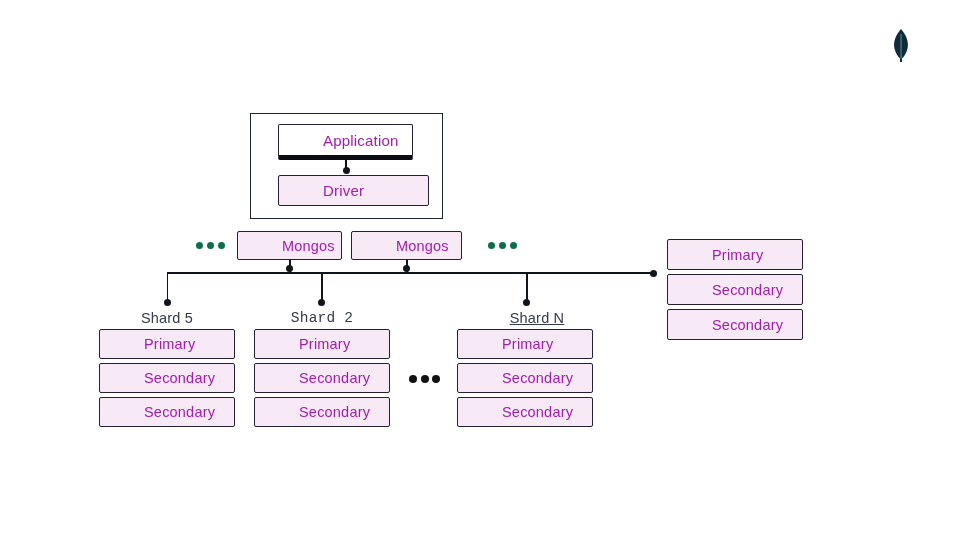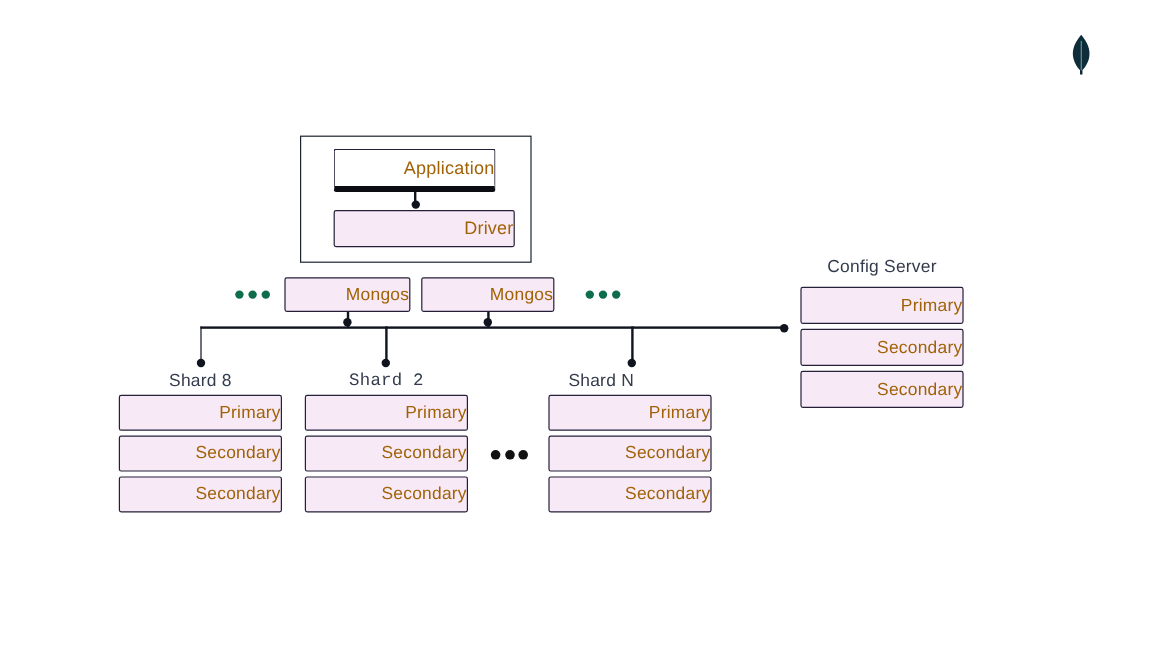--- a/index.html
+++ b/index.html
@@ -3,22 +3,22 @@
 <meta charset="utf-8">
 <style>
   html,body{margin:0;padding:0;background:#ffffff;}
   .canvas{
     position:relative;width:960px;height:540px;background:#ffffff;overflow:hidden;
     font-family:"Liberation Sans", sans-serif;color:#333b4c;
   }
   .box{
     position:absolute;box-sizing:border-box;background:#ffffff;
     border:1.5px solid #232038;border-radius:2px;
-    display:flex;align-items:center;justify-content:flex-end;
-    font-size:14.5px;letter-spacing:.2px;color:#a16207;
+    display:flex;align-items:center;justify-content:flex-start;
+    font-size:14.5px;letter-spacing:.2px;color:#a21caf;padding-left:44px;
   }
   .pink{background:#f8e9f6;}
   .group-box{position:absolute;box-sizing:border-box;border:1.5px solid #1c2331;background:#ffffff;}
   .thickbottom{border-bottom:5px solid #0b0d12;}
   .label{position:absolute;text-align:center;font-size:14.5px;letter-spacing:.2px;color:#333b4c;}
   .line{position:absolute;background:#10141f;}
   .cdot{position:absolute;width:7px;height:7px;border-radius:50%;background:#10141f;}
   .ellipsis{position:absolute;display:flex;align-items:center;}
   .ellipsis i{display:block;border-radius:50%;}
   .ellipsis.green i{width:7px;height:7px;background:#0e6e4c;margin-right:4px;}
@@ -79,21 +79,21 @@
 
   <div class="line" style="left:166.5px;top:272px;width:1.5px;height:31px;"></div>
   <div class="cdot" style="left:163.5px;top:299px;"></div>
 
   <div class="line" style="left:321px;top:272px;width:1.5px;height:31px;"></div>
   <div class="cdot" style="left:318px;top:299px;"></div>
 
   <div class="line" style="left:526px;top:272px;width:1.5px;height:31px;"></div>
   <div class="cdot" style="left:523px;top:299px;"></div>
 
-  <div class="label" style="left:99px;top:310px;width:136px;">Shard 8</div>
+  <div class="label" style="left:99px;top:310px;width:136px;">Shard 5</div>
   <div class="box pink" style="left:99px;top:329px;width:136px;height:30px;">
     <span>Primary</span>
   </div>
   <div class="box pink" style="left:99px;top:363px;width:136px;height:30px;">
     <span>Secondary</span>
   </div>
   <div class="box pink" style="left:99px;top:397px;width:136px;height:30px;">
     <span>Secondary</span>
   </div>
 
@@ -107,32 +107,31 @@
   <div class="box pink" style="left:254px;top:397px;width:136px;height:30px;">
     <span>Secondary</span>
   </div>
 
   <div class="ellipsis black" style="left:409px;top:375px;">
       <i></i>
       <i></i>
       <i></i>
     </div>
 
-  <div class="label" style="left:433px;top:310px;width:136px;">Shard N</div>
+  <div class="label" style="left:469px;top:310px;width:136px;text-decoration:underline;">Shard N</div>
   <div class="box pink" style="left:457px;top:329px;width:136px;height:30px;">
     <span>Primary</span>
   </div>
   <div class="box pink" style="left:457px;top:363px;width:136px;height:30px;">
     <span>Secondary</span>
   </div>
   <div class="box pink" style="left:457px;top:397px;width:136px;height:30px;">
     <span>Secondary</span>
   </div>
 
-  <div class="label" style="left:667px;top:215px;width:136px;">Config Server</div>
   <div class="box pink" style="left:667px;top:239px;width:136px;height:31px;">
     <span>Primary</span>
   </div>
   <div class="box pink" style="left:667px;top:274px;width:136px;height:31px;">
     <span>Secondary</span>
   </div>
   <div class="box pink" style="left:667px;top:309px;width:136px;height:31px;">
     <span>Secondary</span>
   </div>
 

